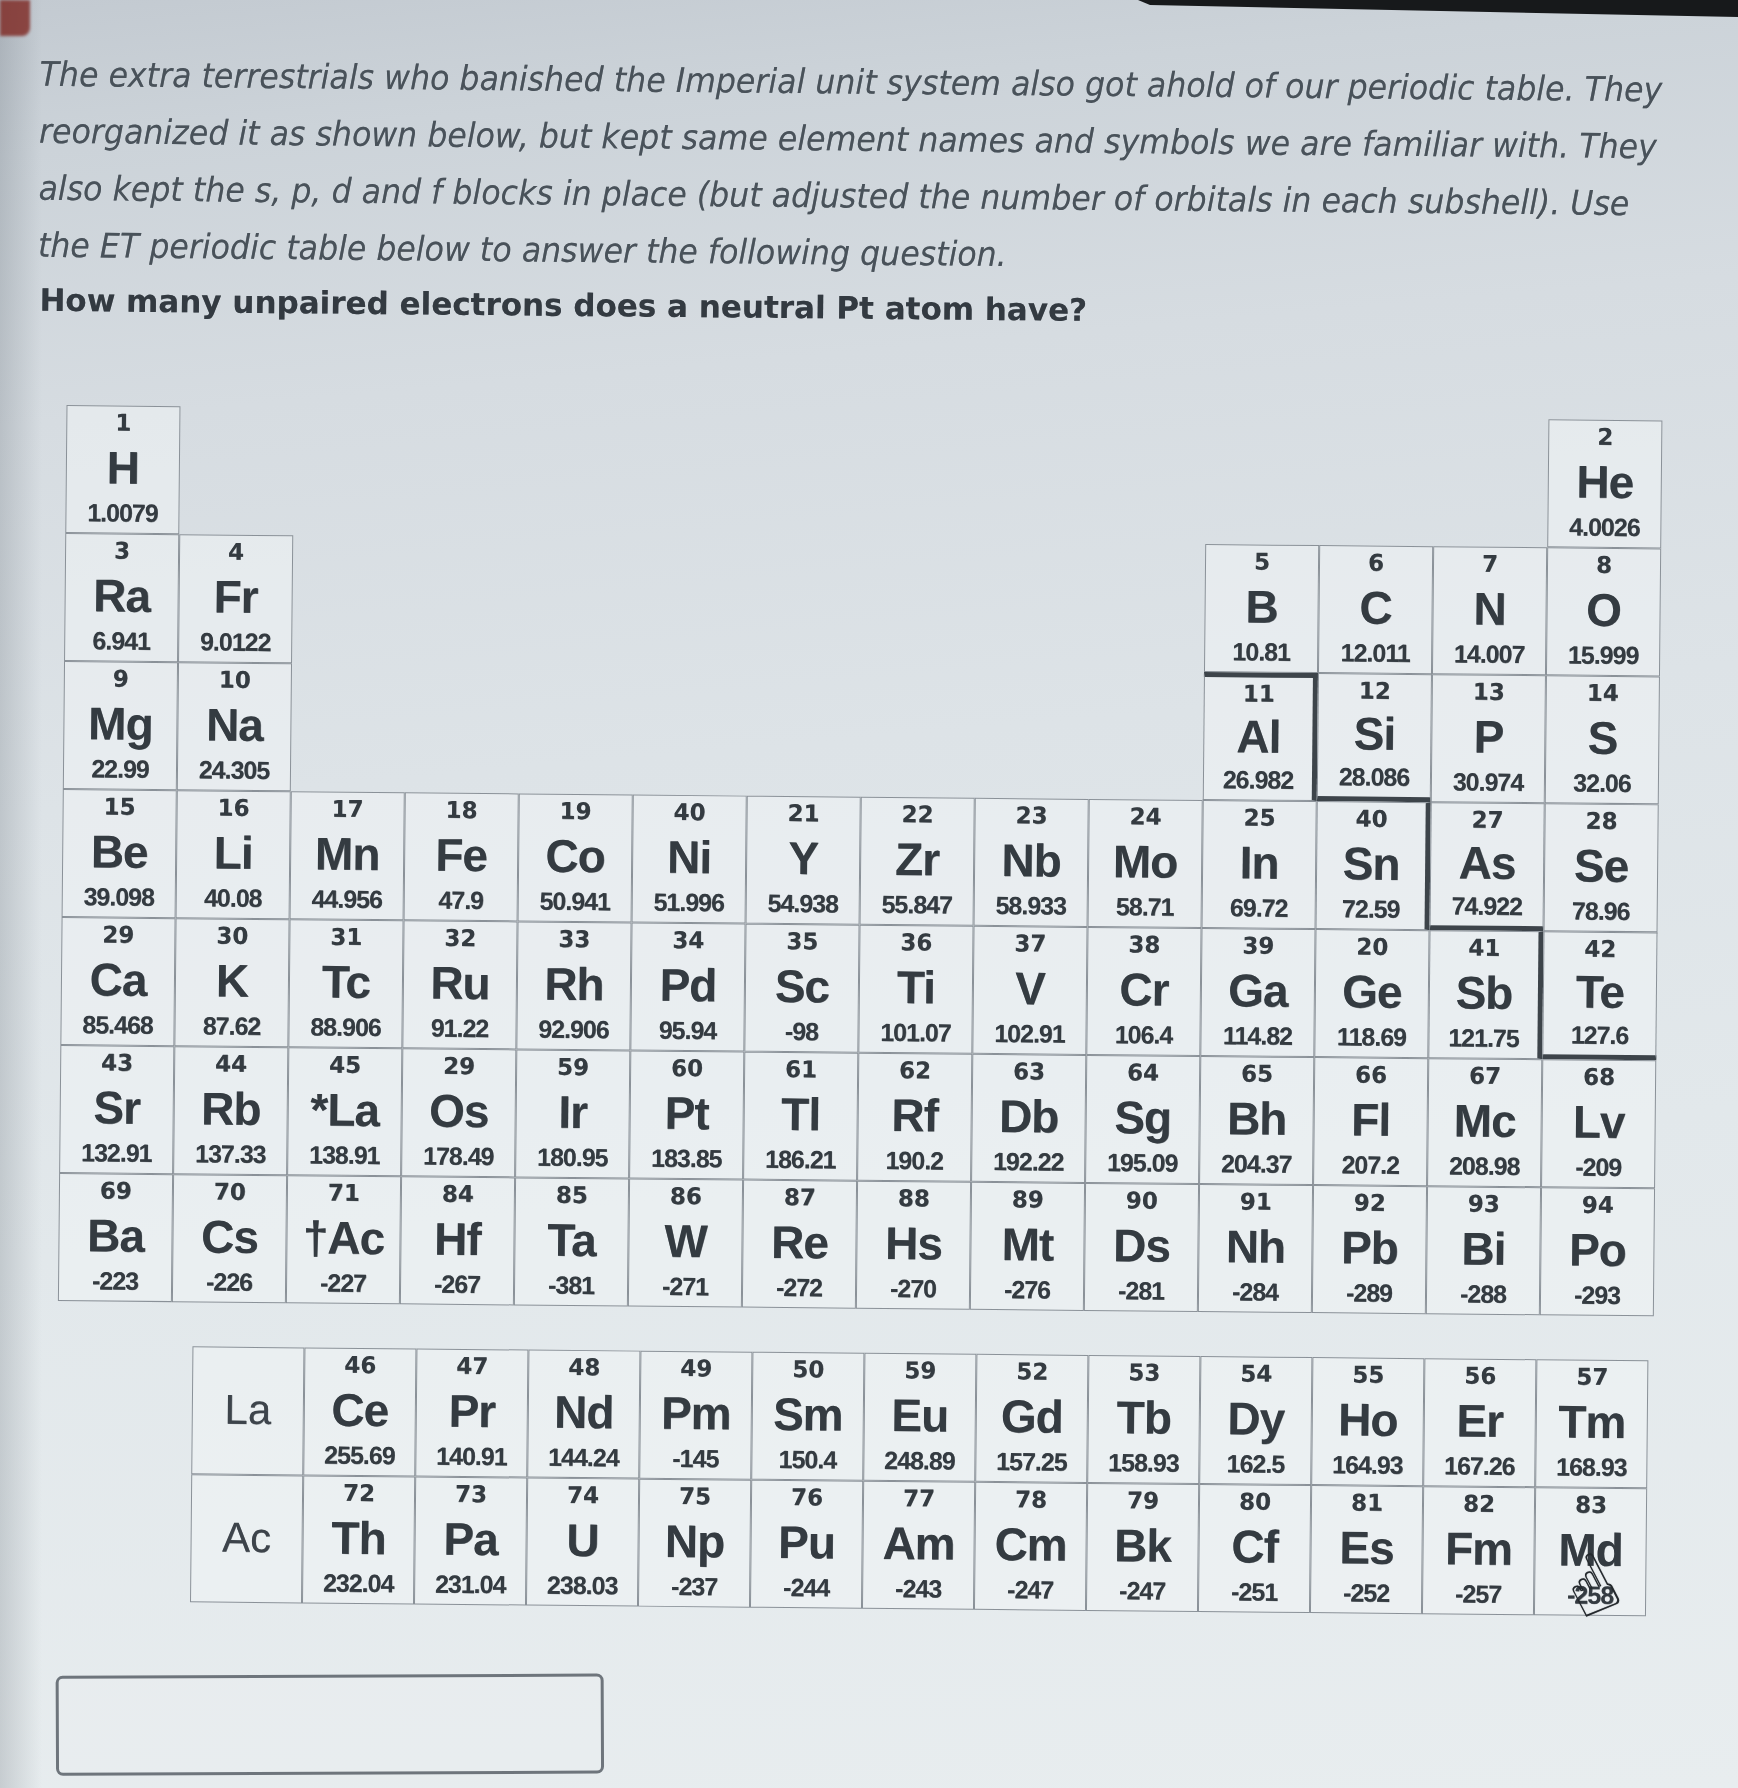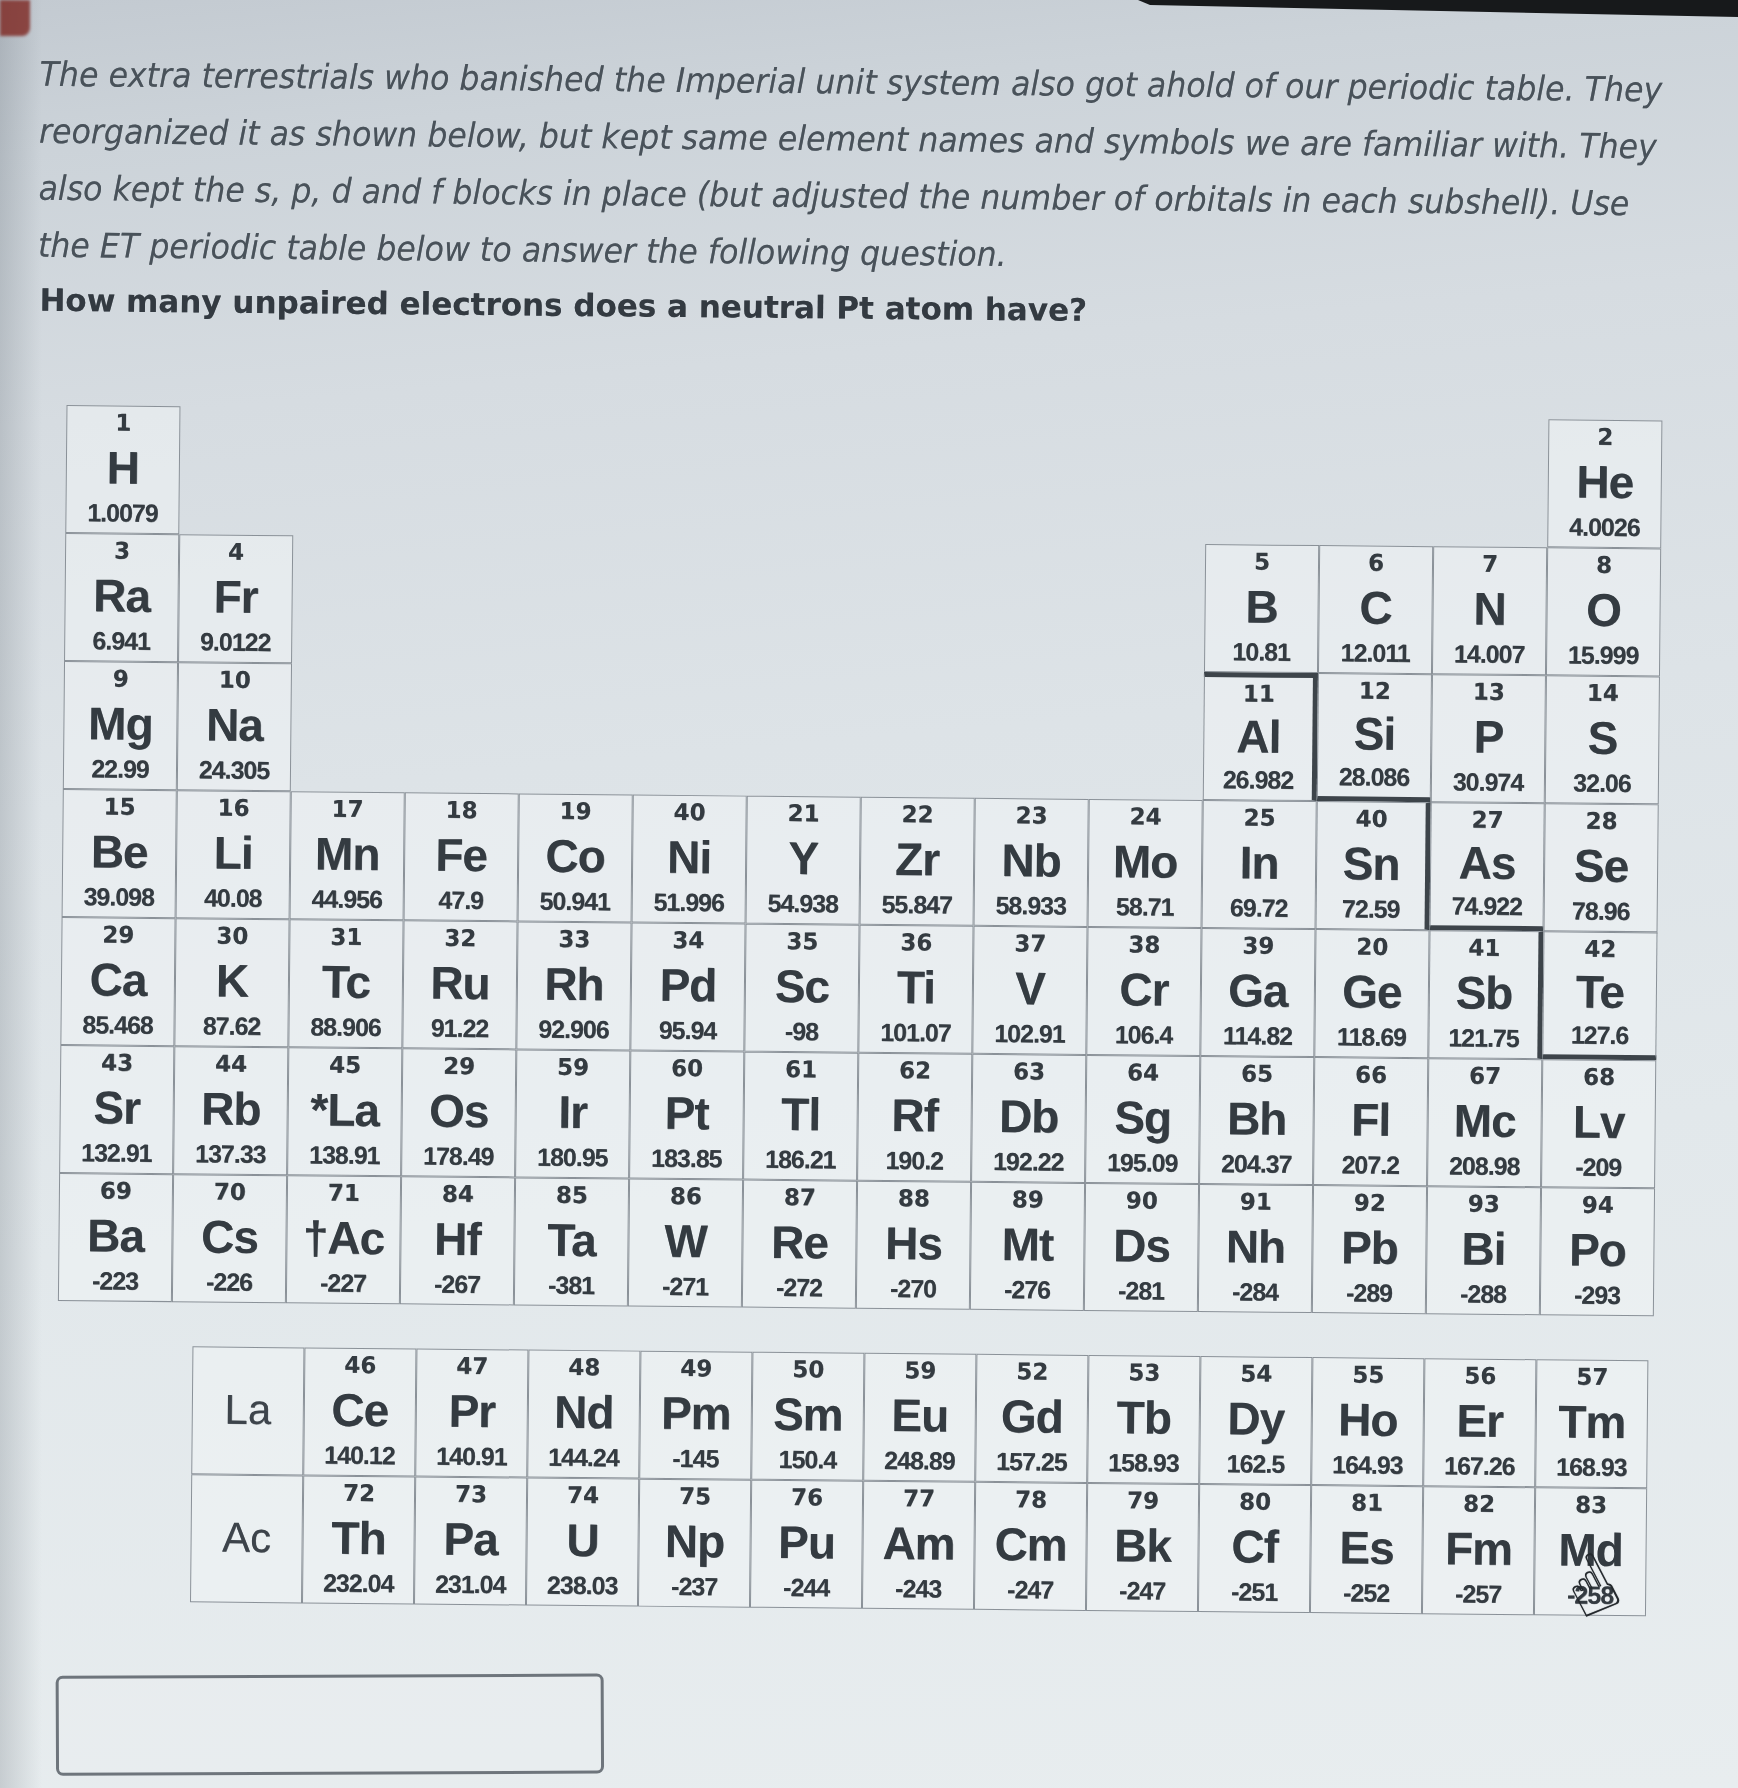--- a/index.html
+++ b/index.html
@@ -469,21 +469,21 @@
       </div>
     </div>
 
   <div class="fblock">
       <div class="cell label" style="grid-area: 1 / 1;">
         <span class="flabel">La</span>
       </div>
       <div class="cell" style="grid-area: 1 / 2;">
         <span class="num">46</span>
         <span class="sym">Ce</span>
-        <span class="mass">140.12</span>
+        <span class="mass">255.69</span>
       </div>
       <div class="cell" style="grid-area: 1 / 3;">
         <span class="num">47</span>
         <span class="sym">Pr</span>
         <span class="mass">140.91</span>
       </div>
       <div class="cell" style="grid-area: 1 / 4;">
         <span class="num">48</span>
         <span class="sym">Nd</span>
         <span class="mass">144.24</span>

